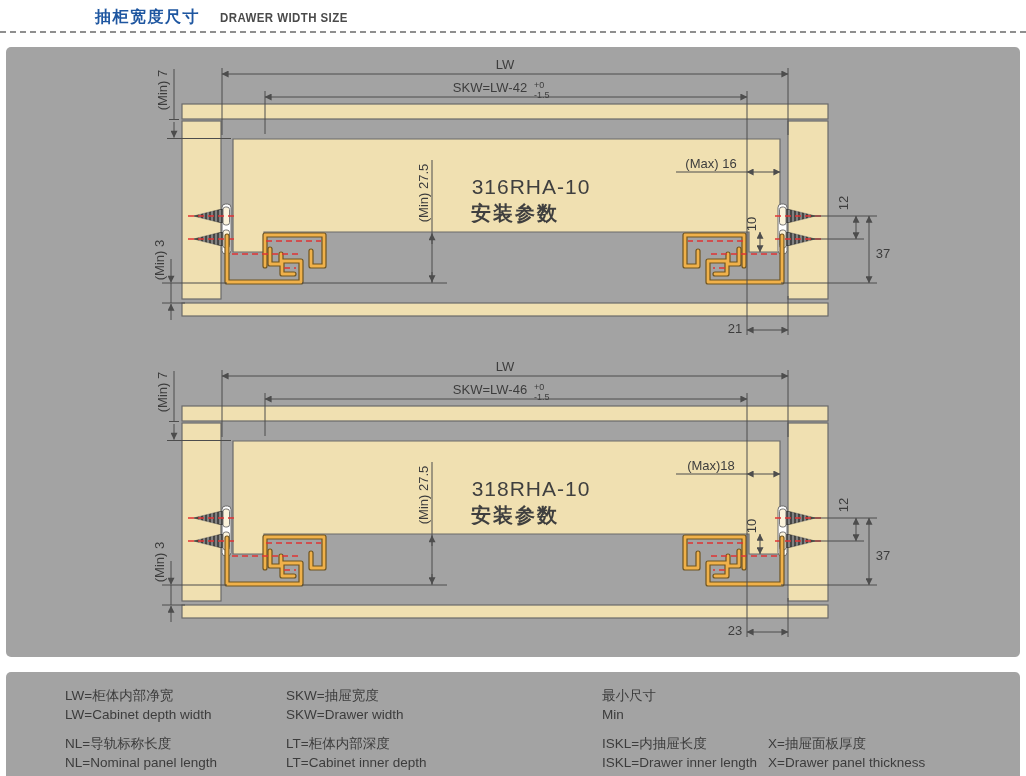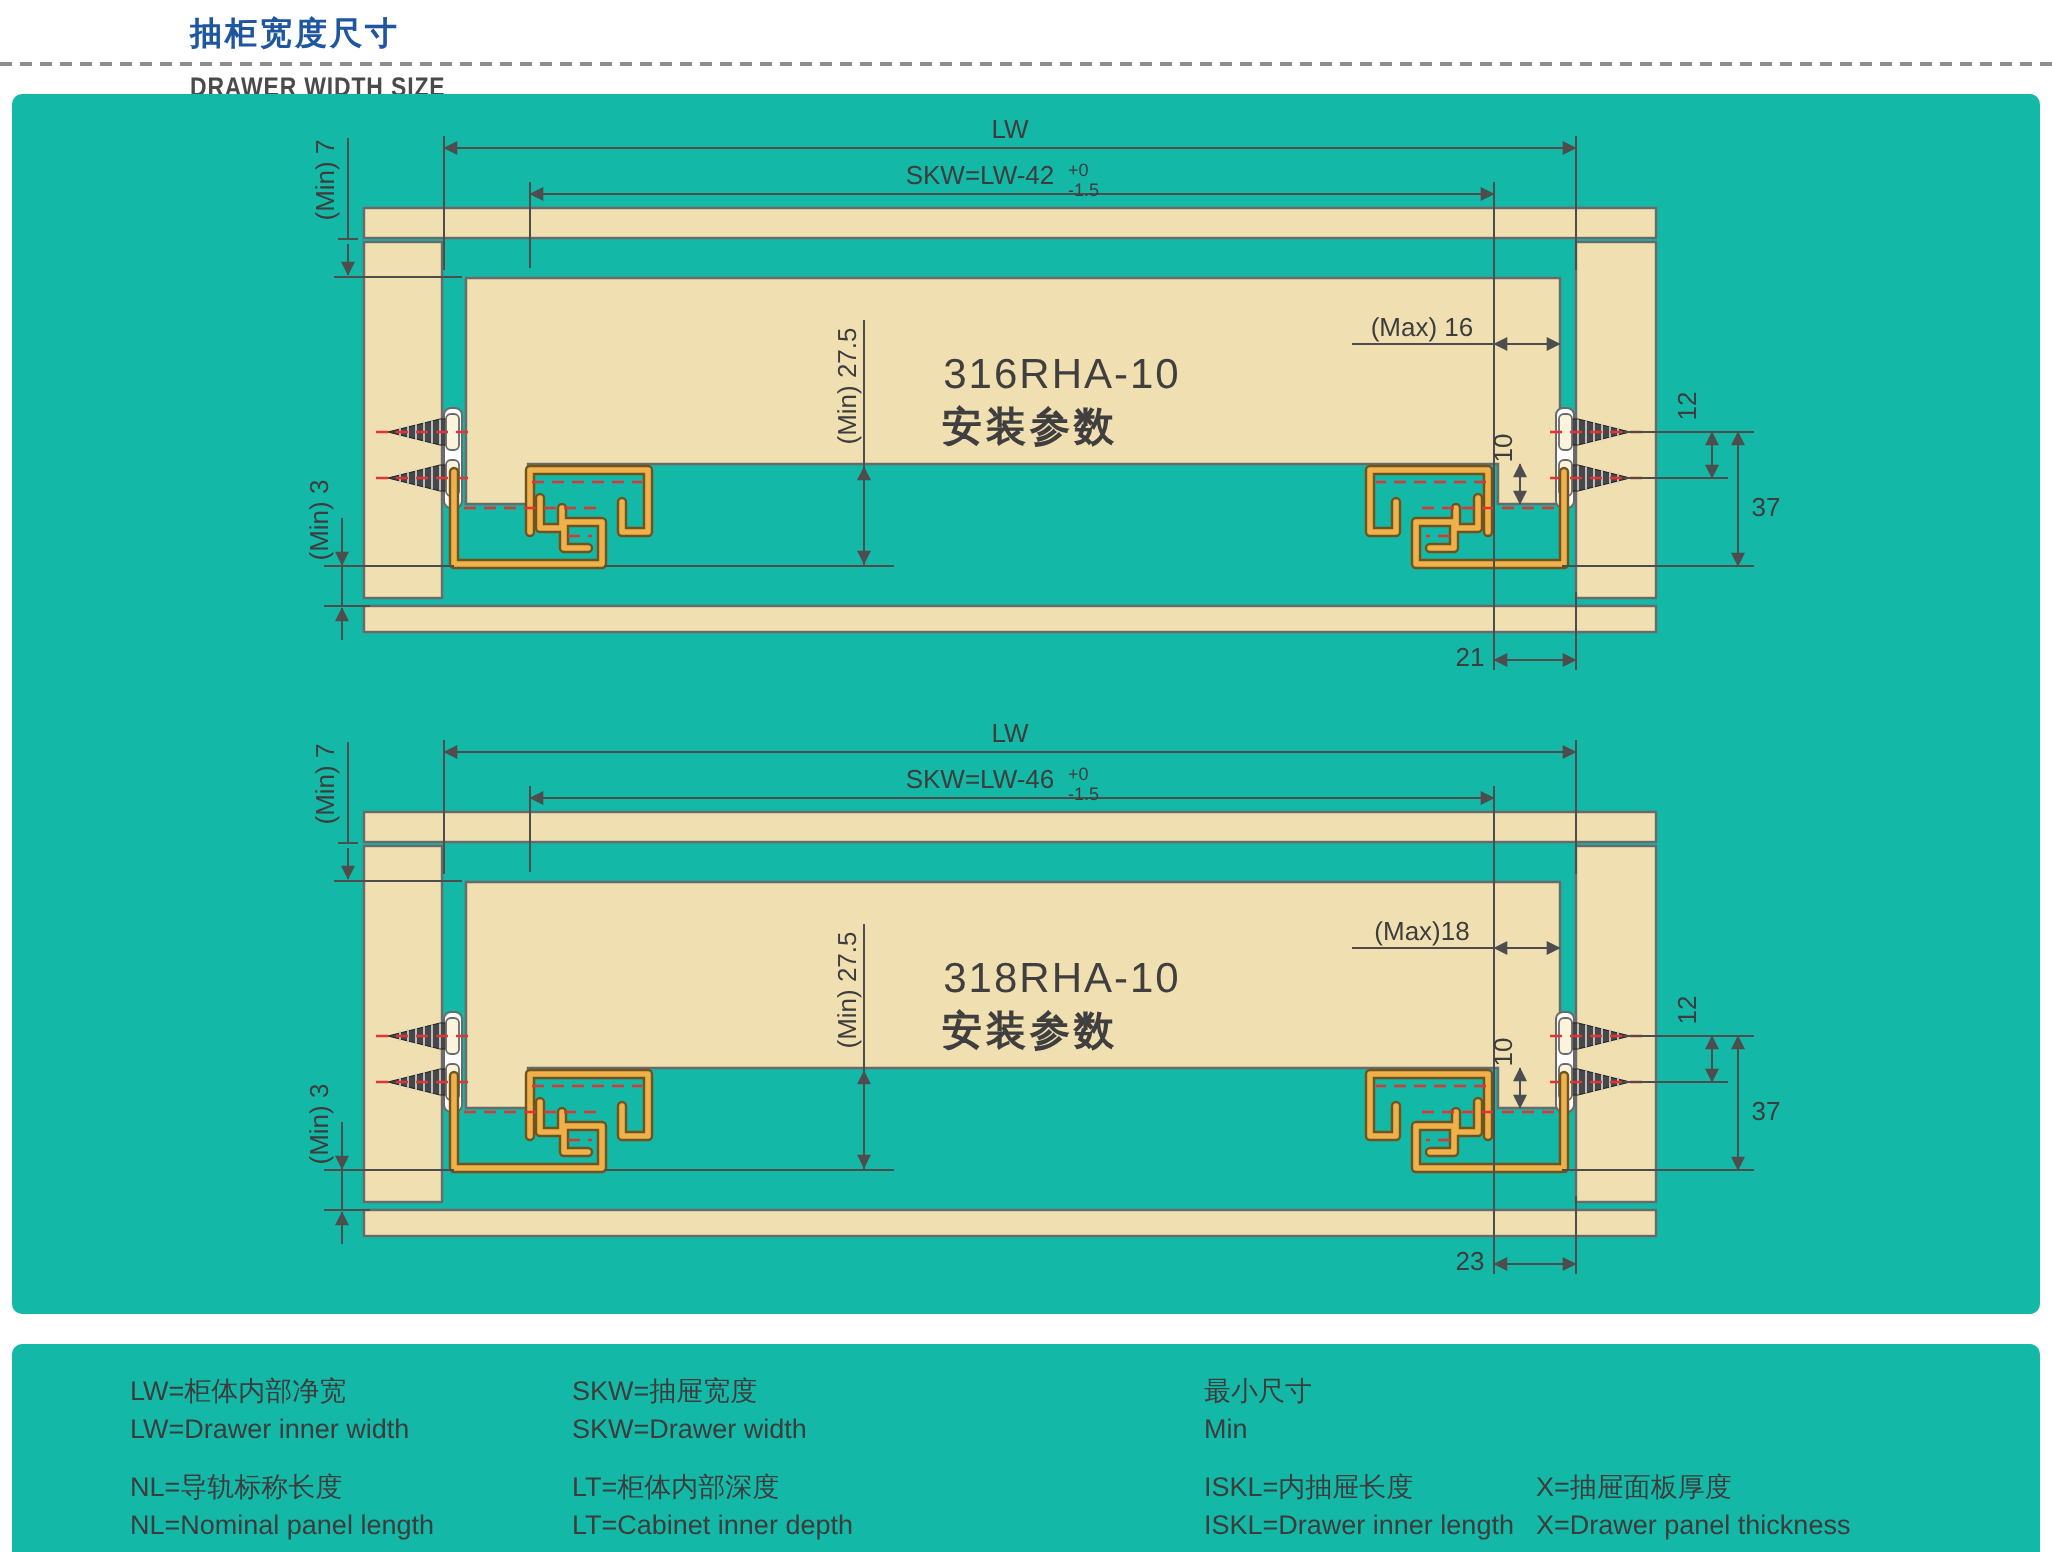--- a/index.html
+++ b/index.html
@@ -1,21 +1,21 @@
 <!DOCTYPE html>
 <html><head>
 <meta charset="utf-8">
 <style>
   html,body{margin:0;padding:0;background:#ffffff;}
   body{width:1026px;height:776px;position:relative;font-family:"Liberation Sans",sans-serif;overflow:hidden;}
-  .hdr{position:absolute;top:7px;left:95px;display:flex;align-items:baseline;gap:8px;white-space:nowrap;flex-direction:column;}
+  .hdr{position:absolute;top:7px;left:95px;display:flex;align-items:baseline;gap:20px;white-space:nowrap;}
   .hdr-cn{font-size:16px;font-weight:bold;color:#1E56A0;letter-spacing:1.5px;}
   .hdr-en{font-size:13.5px;font-weight:bold;color:#4a4a4a;transform:scaleX(.85);transform-origin:left center;letter-spacing:.5px;}
   .dashline{position:absolute;top:31px;left:0;width:1026px;height:0;border-top:2px dashed #8f8f8f;}
-  .panel{position:absolute;background:#14b8a6;border-radius:5px;}
+  .panel{position:absolute;background:#a3a3a3;border-radius:5px;}
   #p1{left:6px;top:47px;width:1014px;height:610px;}
   #p2{left:6px;top:672px;width:1014px;height:114px;}
   #diagram-svg{position:absolute;left:0;top:0;}
   .lcol{position:absolute;top:14px;font-size:13.5px;color:#3c3c3c;line-height:19px;white-space:nowrap;}
   .lcol .l3{margin-top:10px;}
   .lcol div{min-height:19px;}
   
   .edge{fill:#F0E0B1;stroke:#6a6a6a;stroke-width:1.2;}
   .dim{stroke:#4d4d4d;stroke-width:1;fill:none;}
   .raildark{stroke:#6E5420;stroke-width:5.2;fill:none;stroke-linejoin:round;stroke-linecap:round;}
@@ -159,21 +159,21 @@
     <text class="dm mid" transform="rotate(-90 850 201)" x="850" y="201">12</text>
     <text class="dm mid" x="885" y="256">37</text>
     <text class="dm mid" x="737" y="331">23</text>
   </g>
 </svg>
 </div>
 
 <div class="panel" id="p2">
   <div class="lcol" style="left:59px">
     <div class="l1">LW=柜体内部净宽</div>
-    <div class="l2">LW=Drawer inner width</div>
+    <div class="l2">LW=Cabinet depth width</div>
     <div class="l3">NL=导轨标称长度</div>
     <div class="l4">NL=Nominal panel length</div>
   </div>
   <div class="lcol" style="left:280px">
     <div class="l1">SKW=抽屉宽度</div>
     <div class="l2">SKW=Drawer width</div>
     <div class="l3">LT=柜体内部深度</div>
     <div class="l4">LT=Cabinet inner depth</div>
   </div>
   <div class="lcol" style="left:762px">

